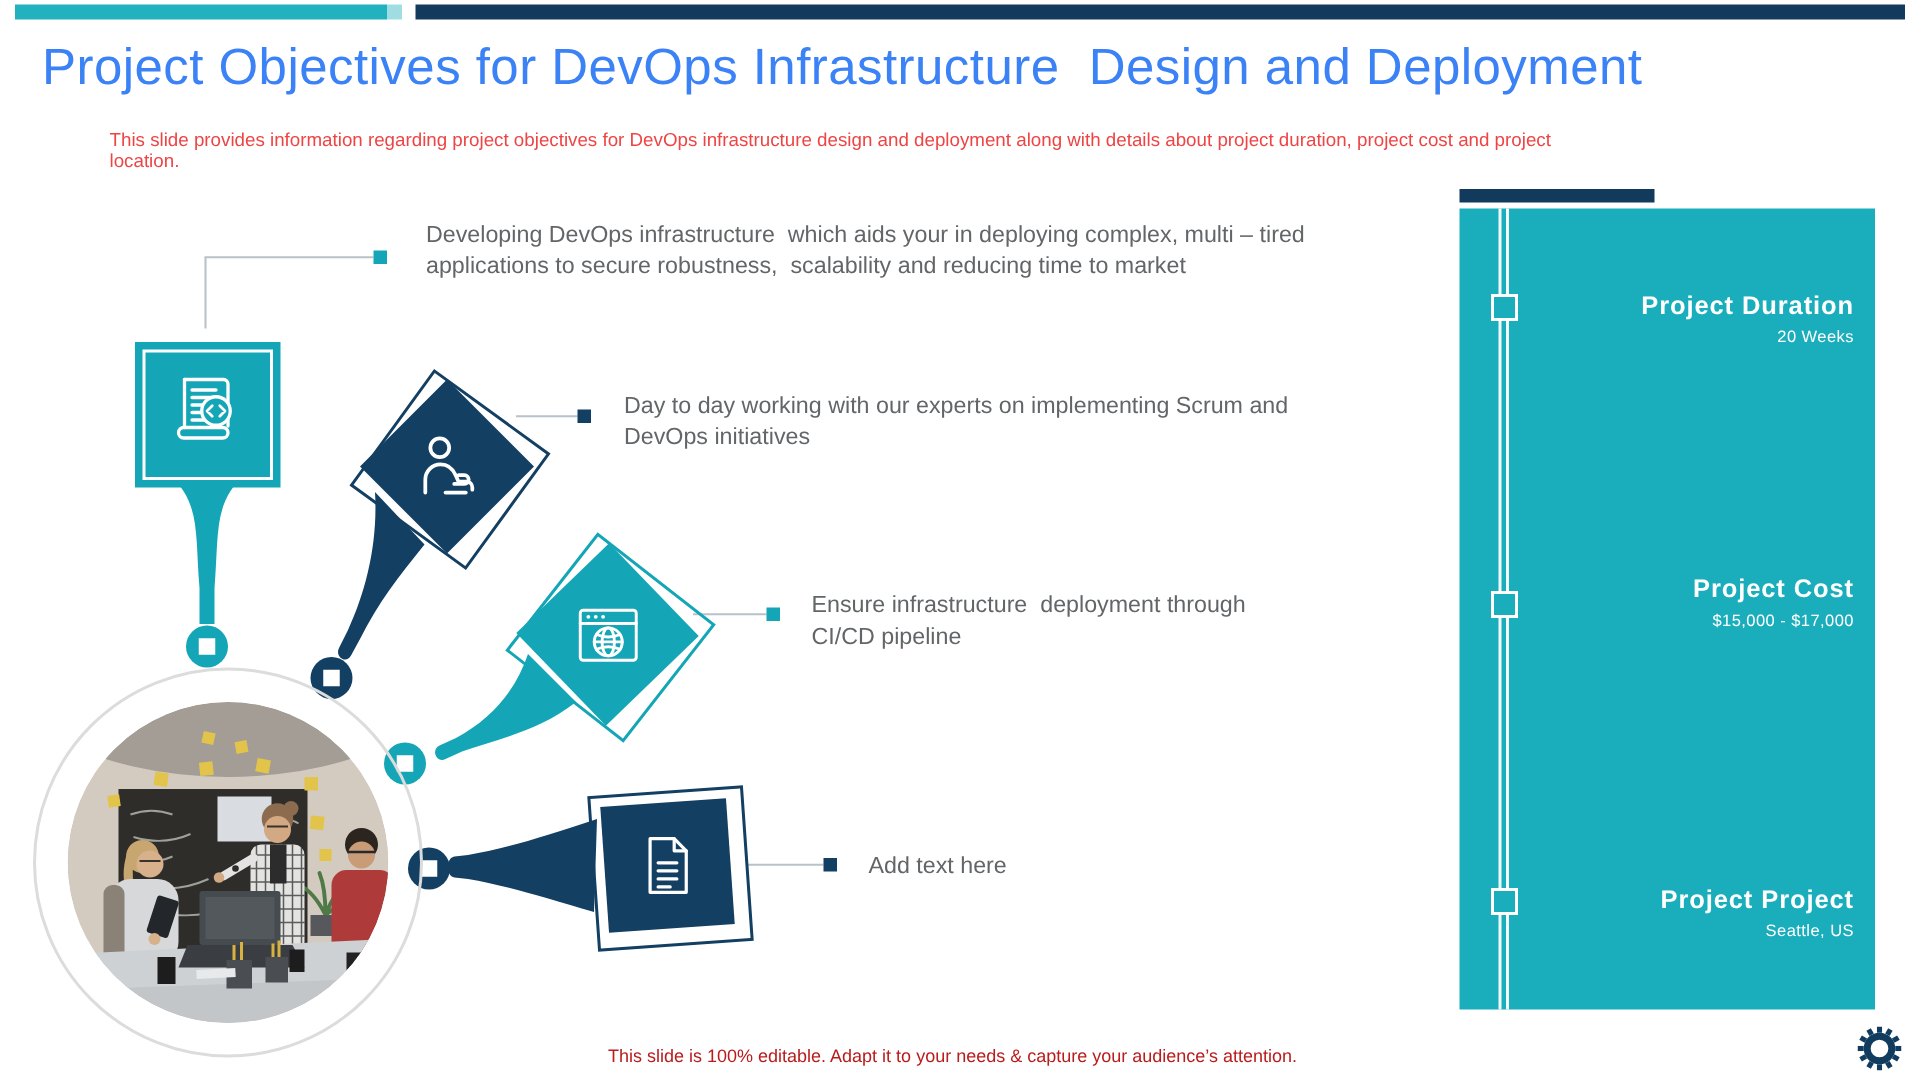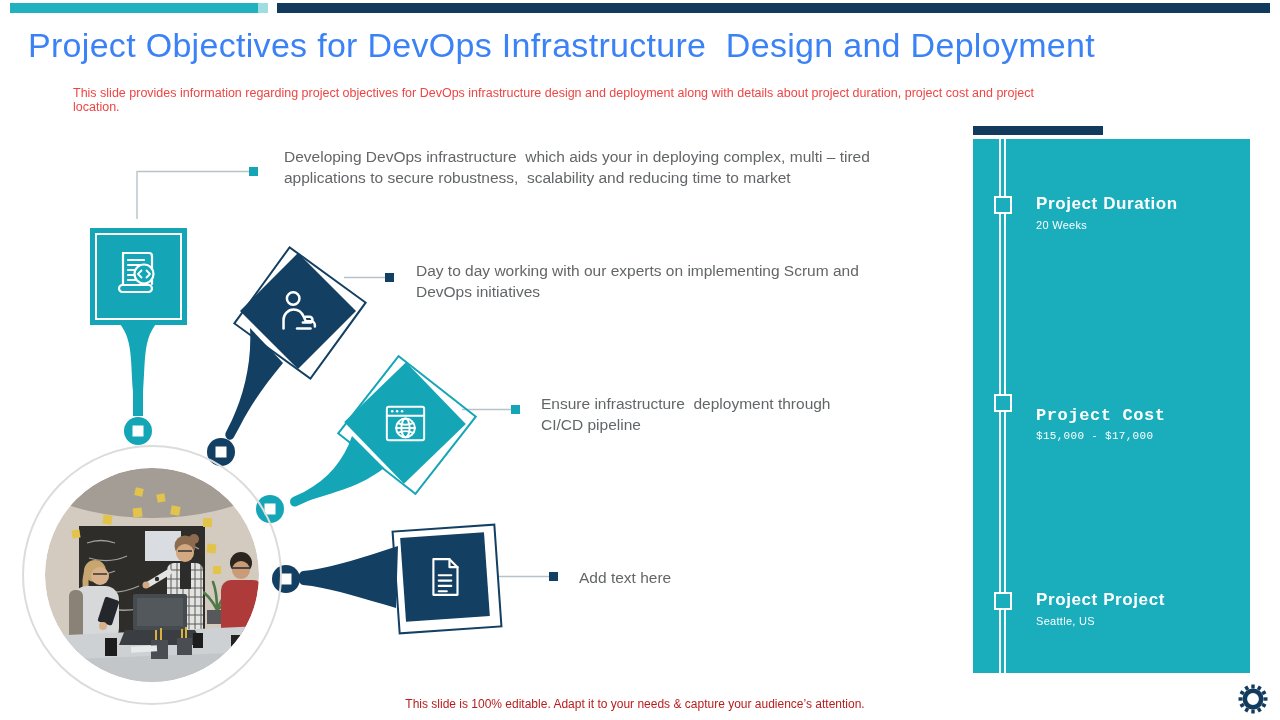--- a/index.html
+++ b/index.html
@@ -29,21 +29,21 @@
   .photo-ring{position:absolute;left:22px;top:445px;width:256px;height:256px;border-radius:50%;
               border:2px solid #dcdcdc;}
   .photo{position:absolute;left:45px;top:468px;width:214px;height:214px;border-radius:50%;overflow:hidden;}
   
   .panel-accent{position:absolute;left:973px;top:126px;width:130px;height:9px;background:#123a5c;}
   .panel{position:absolute;left:973px;top:139px;width:277px;height:534px;background:#1aaebd;}
   .panel .vline{position:absolute;top:0;bottom:0;width:2px;background:rgba(255,255,255,.95);}
   .panel .vline.a{left:26px;} .panel .vline.b{left:31px;}
   .panel .marker{position:absolute;left:21px;width:14px;height:14px;border:2px solid #ffffff;
                  background:#1aaebd;}
-  .panel-item{position:absolute;left:63px;width:200px;color:#ffffff;}
+  .panel-item{position:absolute;left:63px;width:200px;color:#ffffff;text-align:right;}
   .panel-item .lbl{font-size:17px;font-weight:700;letter-spacing:.6px;}
   .panel-item .val{font-size:11px;margin-top:5px;letter-spacing:.3px;}
   
   .footer{position:absolute;left:0;right:10px;top:697px;text-align:center;font-size:12px;color:#b91c1c;}
   .gear{position:absolute;left:1236px;top:682px;width:34px;height:34px;}
   svg.overlay{position:absolute;left:0;top:0;pointer-events:none;}
 </style>
 </head>
 <body>
 
@@ -223,21 +223,21 @@
     <div class="vline b"></div>
 
     <div class="marker" style="top:57px;"></div>
     <div class="marker" style="top:255px;"></div>
     <div class="marker" style="top:453px;"></div>
 
     <div class="panel-item" style="top:55px;">
       <div class="lbl">Project Duration</div>
       <div class="val">20 Weeks</div>
     </div>
-    <div class="panel-item" style="top:267px;font-family:Liberation Mono, monospace;">
+    <div class="panel-item" style="top:244px;">
       <div class="lbl">Project Cost</div>
       <div class="val">$15,000 - $17,000</div>
     </div>
     <div class="panel-item" style="top:451px;">
       <div class="lbl">Project Project</div>
       <div class="val">Seattle, US</div>
     </div>
   </div>
 
   <div class="footer">This slide is 100% editable. Adapt it to your needs &amp; capture your audience’s attention.</div>

